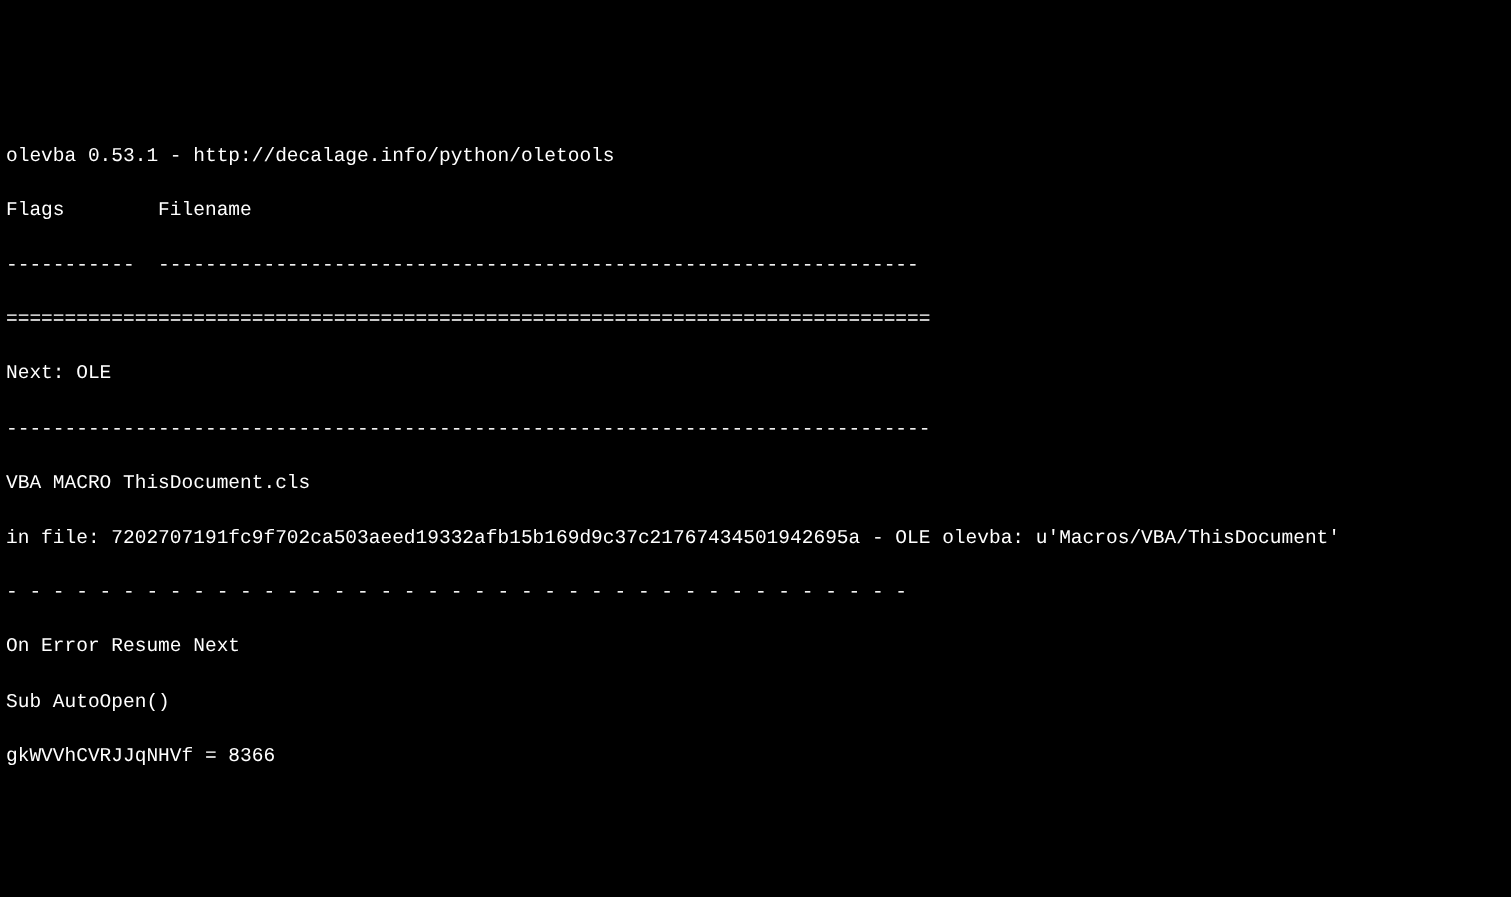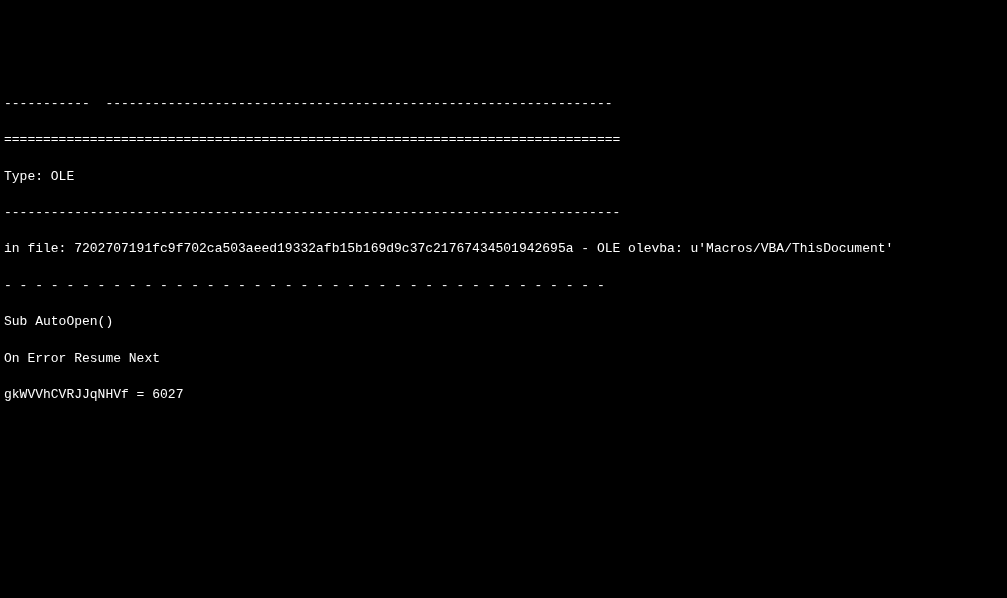--- a/index.html
+++ b/index.html
@@ -26,29 +26,32 @@
       display: block;
       min-height: 1.4em;
     }
   </style>
 </head>
 <body>
 
 
 
 <div class="terminal-output">
+<span class="line">olevba 0.53.1 - http://decalage.info/python/oletools</span>
+<span class="line">Flags        Filename                                                         </span>
 <span class="line">-----------  -----------------------------------------------------------------</span>
 <span class="line">===============================================================================</span>
-<span class="line">Type: OLE</span>
+<span class="line">Next: OLE</span>
 <span class="line">-------------------------------------------------------------------------------</span>
+<span class="line">VBA MACRO ThisDocument.cls</span>
 <span class="line">in file: 7202707191fc9f702ca503aeed19332afb15b169d9c37c21767434501942695a - OLE olevba: u'Macros/VBA/ThisDocument'</span>
 <span class="line">- - - - - - - - - - - - - - - - - - - - - - - - - - - - - - - - - - - - - - - </span>
+<span class="line">On Error Resume Next</span>
 <span class="line">Sub AutoOpen()</span>
-<span class="line">On Error Resume Next</span>
-<span class="line">gkWVVhCVRJJqNHVf = 6027</span>
+<span class="line">gkWVVhCVRJJqNHVf = 8366</span>
 
 
 
 
 
 
 
 
 
 

